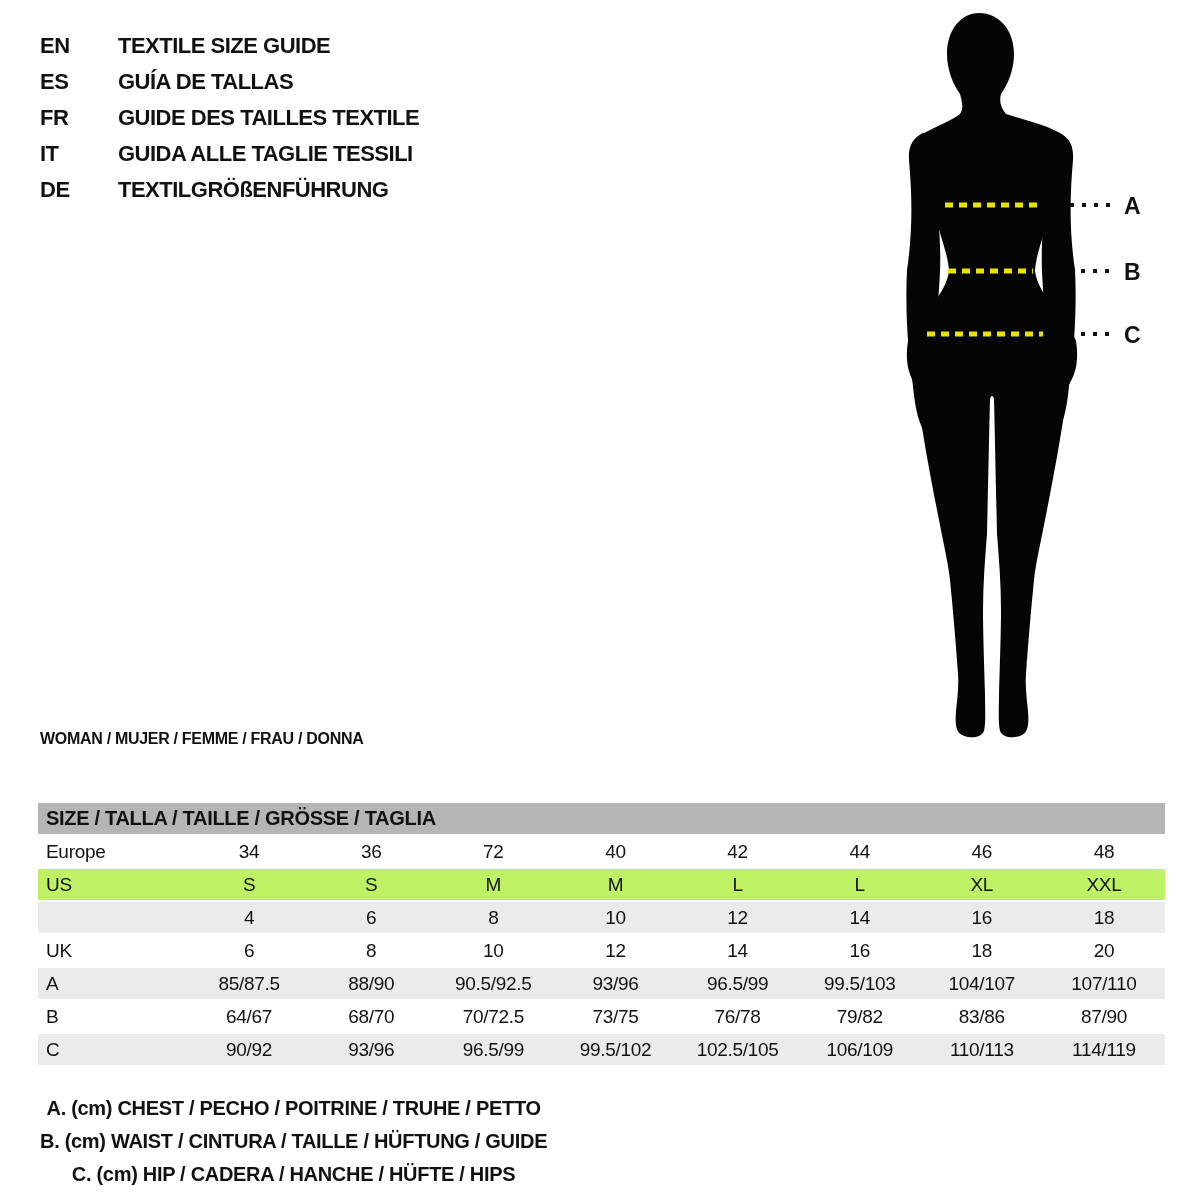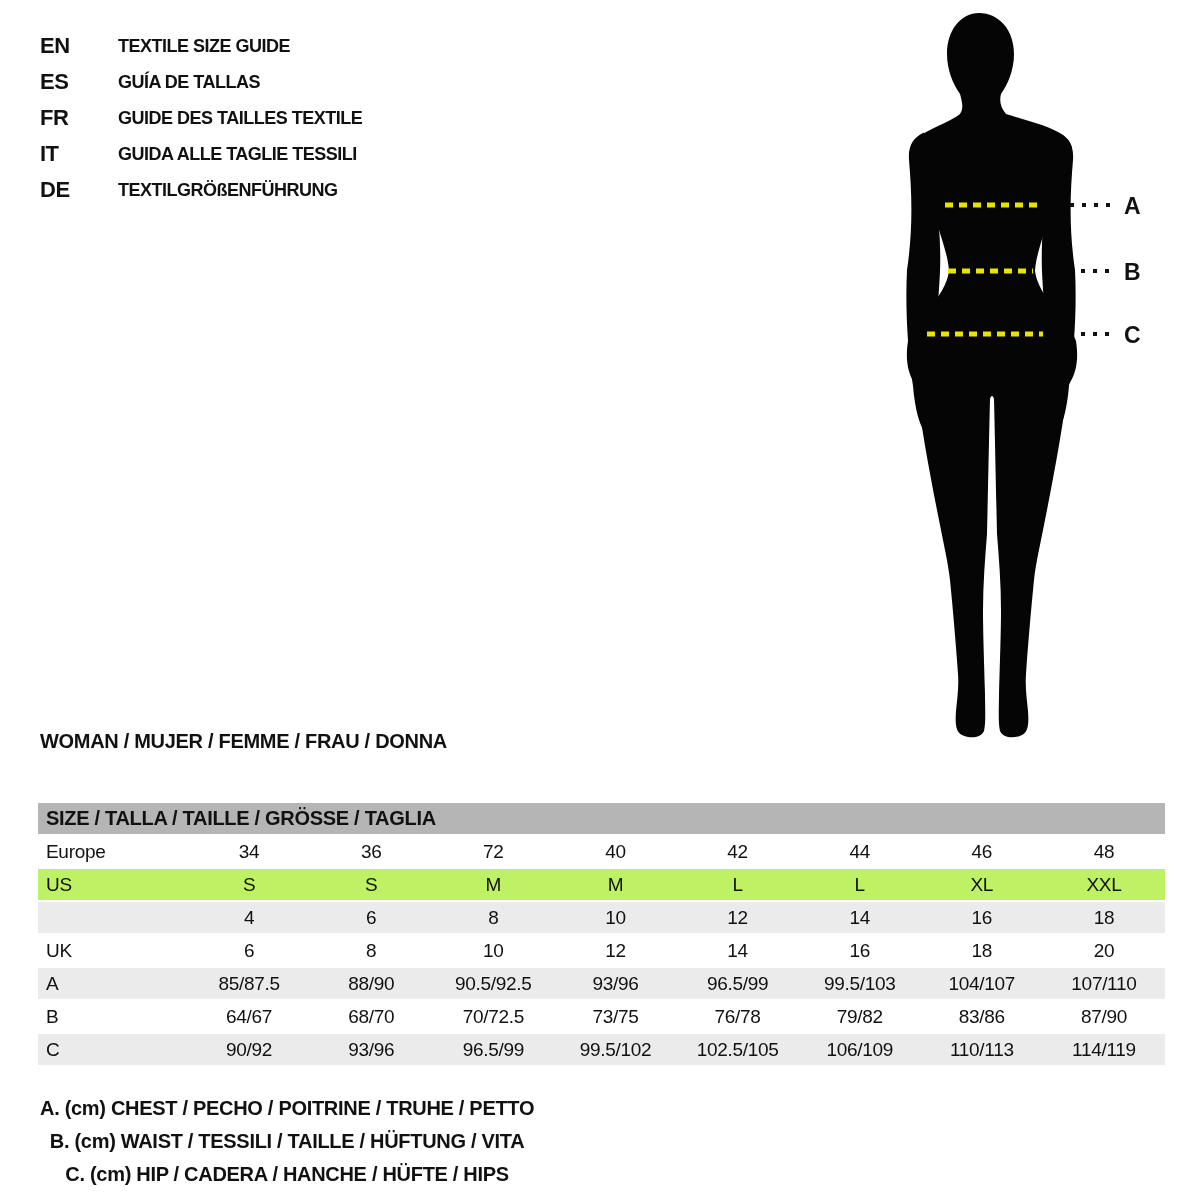--- a/index.html
+++ b/index.html
@@ -26,21 +26,21 @@
     height: 36px;
     align-items: center;
   }
   .lang-code {
     width: 78px;
     font-size: 22px;
     font-weight: bold;
     letter-spacing: -0.5px;
   }
   .lang-label {
-    font-size: 18px;
+    font-size: 22px;
     font-weight: bold;
     letter-spacing: -0.5px;
     white-space: nowrap;
   }
 
   
   .figure-wrap {
     position: absolute;
     left: 850px;
     top: 0px;
@@ -53,21 +53,21 @@
     font-size: 23px;
     font-weight: bold;
     fill: #111111;
   }
 
   
   .section-title {
     position: absolute;
     left: 40px;
     top: 730px;
-    font-size: 20px;
+    font-size: 16px;
     font-weight: bold;
     letter-spacing: -0.3px;
     white-space: nowrap;
   }
 
   
   .size-table {
     position: absolute;
     left: 38px;
     top: 783px;
@@ -310,17 +310,17 @@
           <div class="tcell">102.5/105</div>
           <div class="tcell">106/109</div>
           <div class="tcell">110/113</div>
           <div class="tcell">114/119</div>
         </div>
       </div>
   </div>
 
   <div class="legend">
       <div class="legend-line">A. (cm) CHEST / PECHO / POITRINE / TRUHE / PETTO</div>
-      <div class="legend-line">B. (cm) WAIST / TESSILI / TAILLE / HÜFTUNG / VITA</div>
+      <div class="legend-line">B. (cm) WAIST / CINTURA / TAILLE / HÜFTUNG / GUIDE</div>
       <div class="legend-line">C. (cm) HIP / CADERA / HANCHE / HÜFTE / HIPS</div>
     </div>
 
 </div>
 
 </body></html>

